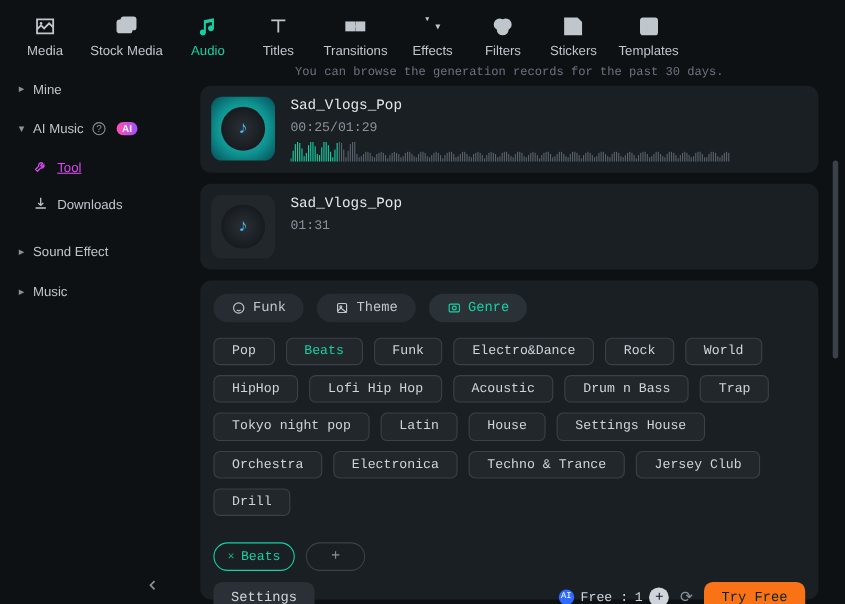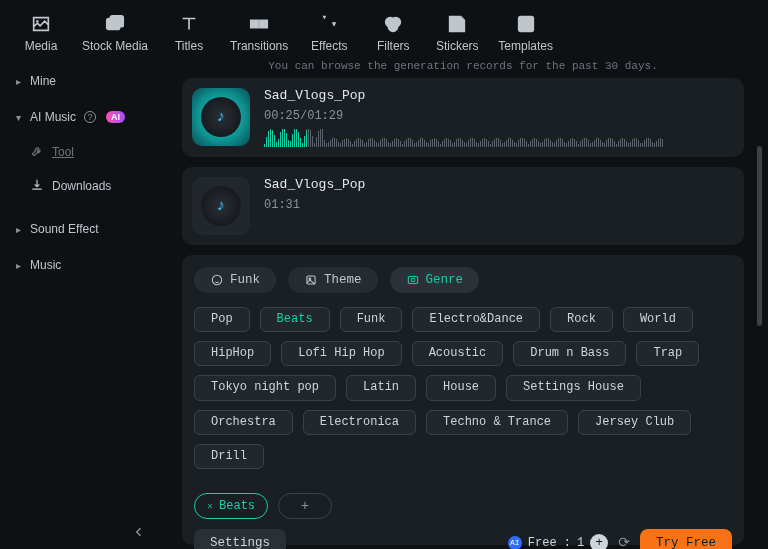--- a/index.html
+++ b/index.html
@@ -29,30 +29,31 @@
   .nav-label { font-size: 12px; }
   .body {
     display: flex;
     height: calc(549px - 56px);
   }
   .sidebar {
     width: 160px;
     padding: 8px 6px;
     display: flex; flex-direction: column; gap: 2px;
     position: relative;
+    text-align: right;
   }
   .sb-item, .sb-sub {
     display: flex; align-items: center; gap: 8px;
     height: 34px; border-radius: 8px;
     padding: 0 10px;
     cursor: pointer;
     color: #bfc6cc;
   }
   .sb-sub { padding-left: 24px; height: 32px; }
-  .sb-sub.active { color: #737373; text-decoration: underline; }
+  .sb-sub.active { color: #d946ef; text-decoration: underline; }
   .sb-caret { width: 6px; font-size: 10px; opacity: .7; }
   .sb-caret.down::before { content: "▾"; }
   .sb-caret.right::before { content: "▸"; }
   .ai-badge {
     color: #fff; font-size: 9px; font-weight: 700;
     border-radius: 7px; padding: 1px 5px;
     background: linear-gradient(90deg,#ff4fb0,#a74dff);
     margin-left: 2px;
   }
   .q-ico { width: 12px; height: 12px; border: 1px solid #8a919a; border-radius: 50%; display: inline-flex; align-items: center; justify-content: center; font-size: 9px; line-height: 1; color: #8a919a; }
@@ -181,20 +182,28 @@
       <span class="nav-label">Media</span>
     </div>
     <div class="nav-item">
       <span class="nav-ico">
         <svg viewBox="0 0 24 24" fill="none" stroke="currentColor" stroke-width="1.8">
           <rect x="3" y="6" width="14" height="12" rx="2"></rect>
           <rect x="7" y="3" width="14" height="12" rx="2"></rect>
         </svg>
       </span>
       <span class="nav-label">Stock Media</span>
+    </div>
+    <div class="nav-item active">
+      <span class="nav-ico">
+        <svg viewBox="0 0 24 24" fill="currentColor">
+          <path d="M10 18a3 3 0 1 1-2-2.8V6l10-2v9.2A3 3 0 1 1 16 11V7.6l-6 1.2V18z"></path>
+        </svg>
+      </span>
+      <span class="nav-label">Audio</span>
     </div>
     <div class="nav-item">
       <span class="nav-ico">
         <svg viewBox="0 0 24 24" fill="none" stroke="currentColor" stroke-width="1.8">
           <path d="M5 6h14M12 6v12"></path>
         </svg>
       </span>
       <span class="nav-label">Titles</span>
     </div>
     <div class="nav-item">

